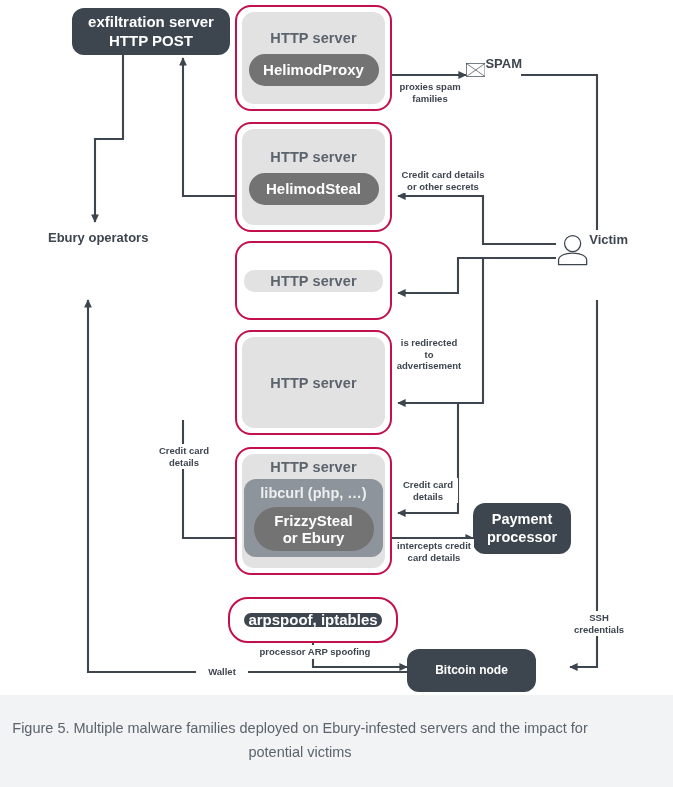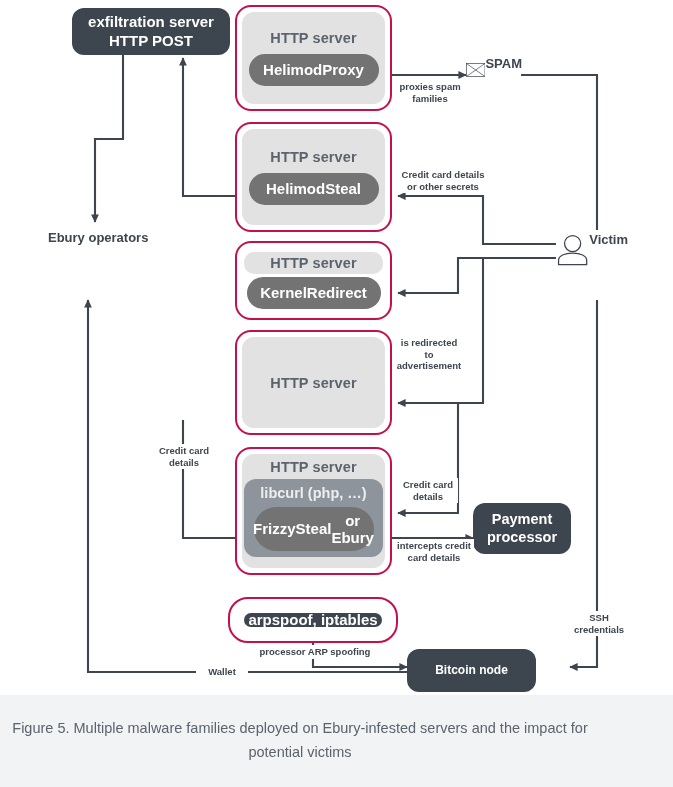--- a/index.html
+++ b/index.html
@@ -130,36 +130,35 @@
   <div class="node server" style="left:235px;top:122px;width:157px;height:110px;">
     <div class="server-inner">
       <div class="server-label">HTTP server</div>
       <div class="pill" style="width:130px;height:40px;">HelimodSteal</div>
     </div>
   </div>
 
   <div class="node server" style="left:235px;top:241px;width:157px;height:79px;">
     <div class="server-inner" style="gap:3px;background:transparent;">
       <div class="server-label" style="background:#e2e2e2;border-radius:10px;padding:3px 26px;">HTTP server</div>
-      <div class="pill" style="width:134px;height:36px;">KernelRedirect</div>
     </div>
   </div>
 
   <div class="node server" style="left:235px;top:330px;width:157px;height:105px;">
     <div class="server-inner">
       <div class="server-label">HTTP server</div>
     </div>
   </div>
 
   <div class="node server" style="left:235px;top:447px;width:157px;height:128px;">
     <div class="server-inner" style="gap:4px;justify-content:flex-start;padding-top:5px;">
       <div class="server-label">HTTP server</div>
       <div class="libcurl-wrap" style="width:139px;height:85px;">
         <div class="libcurl-label">libcurl (php, …)</div>
-        <div class="pill" style="width:120px;height:44px;padding:4px 10px;flex-direction:row;gap:0;">
+        <div class="pill" style="width:120px;height:44px;padding:4px 10px;flex-direction:column;gap:0;">
           <span>FrizzySteal</span>
           <span>or Ebury</span>
         </div>
       </div>
     </div>
   </div>
 
   <div class="node ringbox" style="left:228px;top:597px;width:170px;height:46px;">
     <div class="darkbox" style="width:100%;height:100%;font-size:15px;">arpspoof, iptables</div>
   </div>

